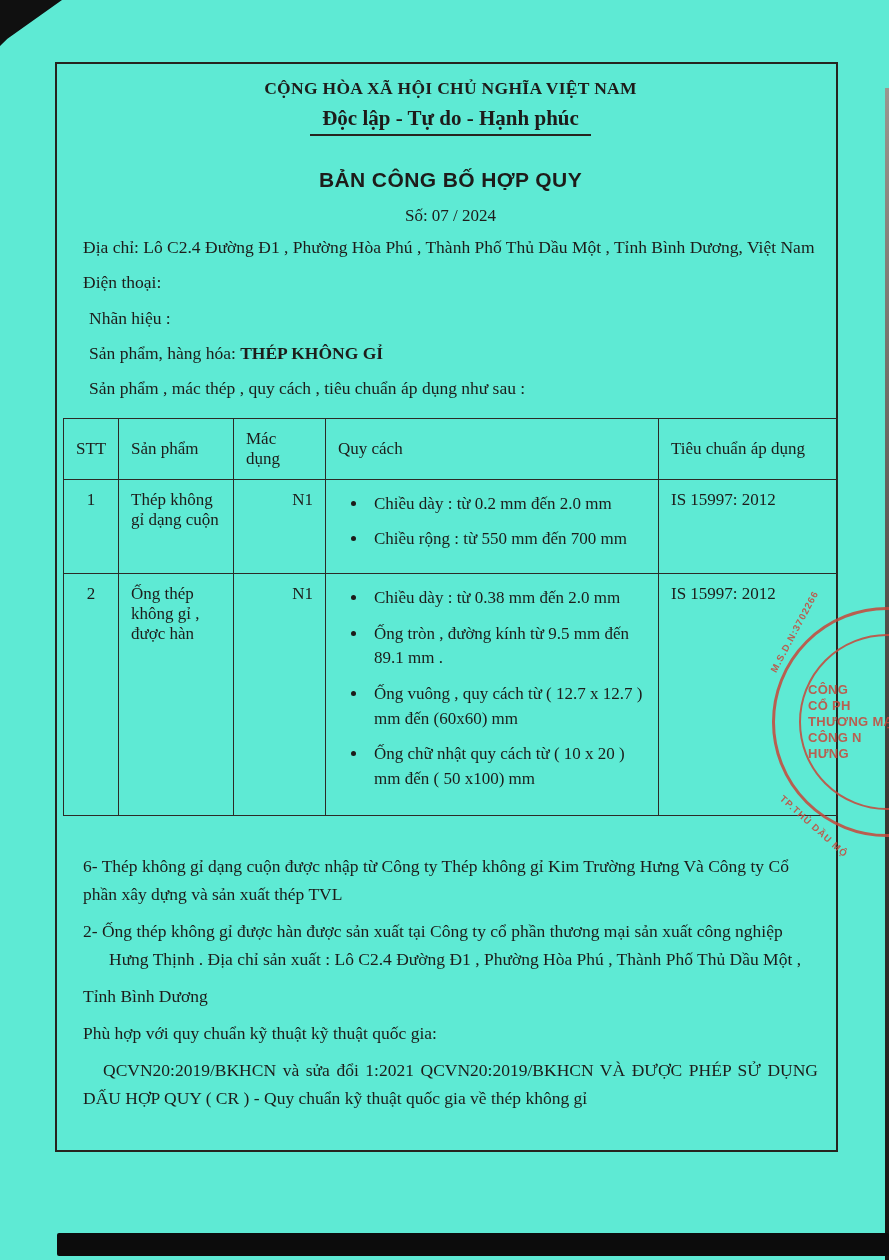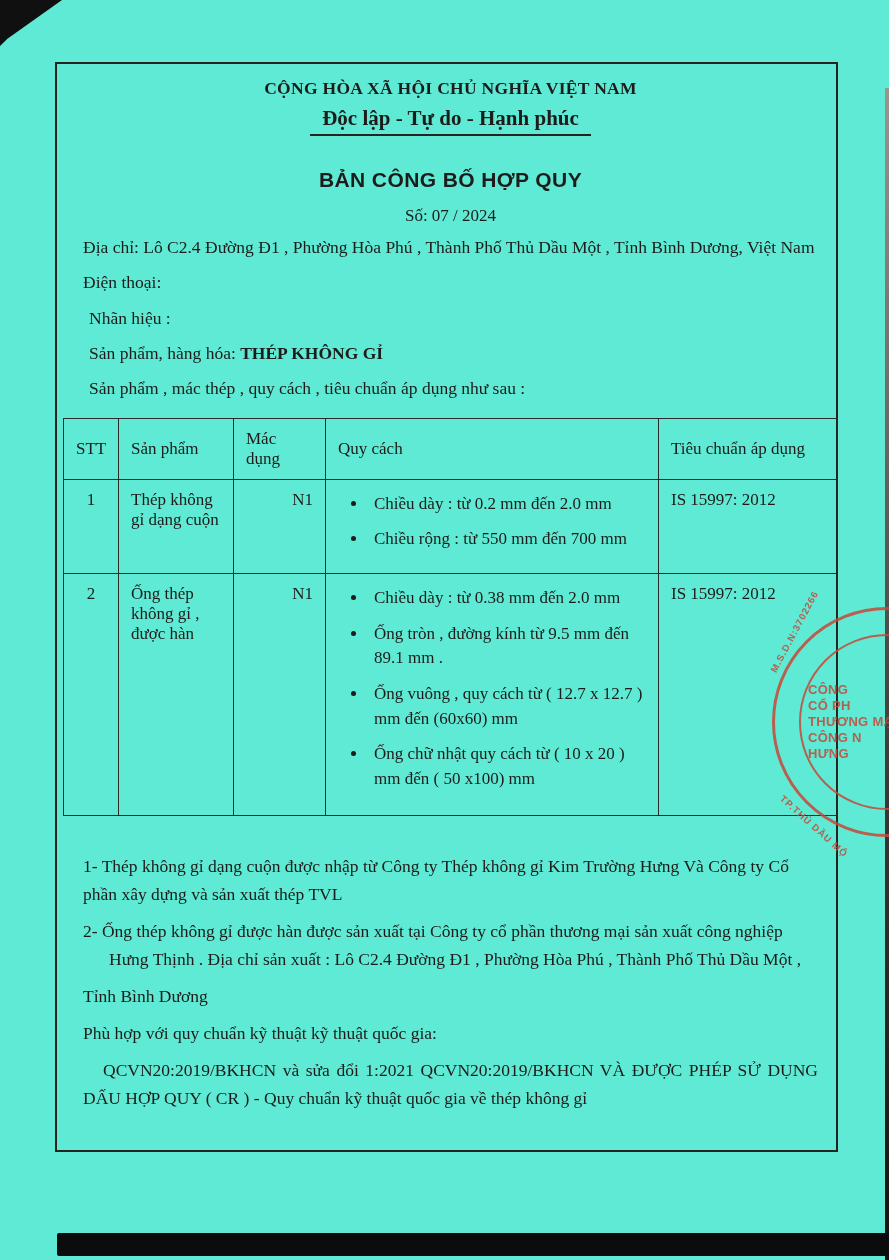--- a/index.html
+++ b/index.html
@@ -125,21 +125,21 @@
               <li>Ống vuông , quy cách từ ( 12.7 x 12.7 ) mm đến (60x60) mm</li>
               <li>Ống chữ nhật quy cách từ ( 10 x 20 ) mm đến ( 50 x100) mm</li>
             </ul>
           </td>
           <td>IS 15997: 2012</td>
         </tr>
       </tbody>
     </table>
 
     <div class="notes">
-      <p class="note">1-  Thép không gỉ dạng cuộn được nhập từ Công ty Thép không gỉ Kim Trường Hưng Và Công ty Cổ phần xây dựng và sản xuất thép TVL</p>
+      <p class="note">6-  Thép không gỉ dạng cuộn được nhập từ Công ty Thép không gỉ Kim Trường Hưng Và Công ty Cổ phần xây dựng và sản xuất thép TVL</p>
       <p class="note note-hang">2-  Ống thép không gỉ được hàn được sản xuất tại Công ty cổ phần thương mại sản xuất công nghiệp Hưng Thịnh . Địa chỉ sản xuất : Lô C2.4 Đường Đ1 , Phường Hòa Phú , Thành Phố Thủ Dầu Một ,</p>
       <p class="note">Tỉnh Bình Dương</p>
       <p class="note">Phù hợp với quy chuẩn kỹ thuật kỹ thuật quốc gia:</p>
       <p class="note regulation">QCVN20:2019/BKHCN  và  sửa  đổi  1:2021  QCVN20:2019/BKHCN  VÀ  ĐƯỢC PHÉP SỬ DỤNG DẤU HỢP QUY ( CR ) -  Quy chuẩn kỹ thuật quốc gia về thép không gỉ</p>
     </div>
 
   </div>
 
   <div class="stamp">
     <div class="stamp-outer"></div>

